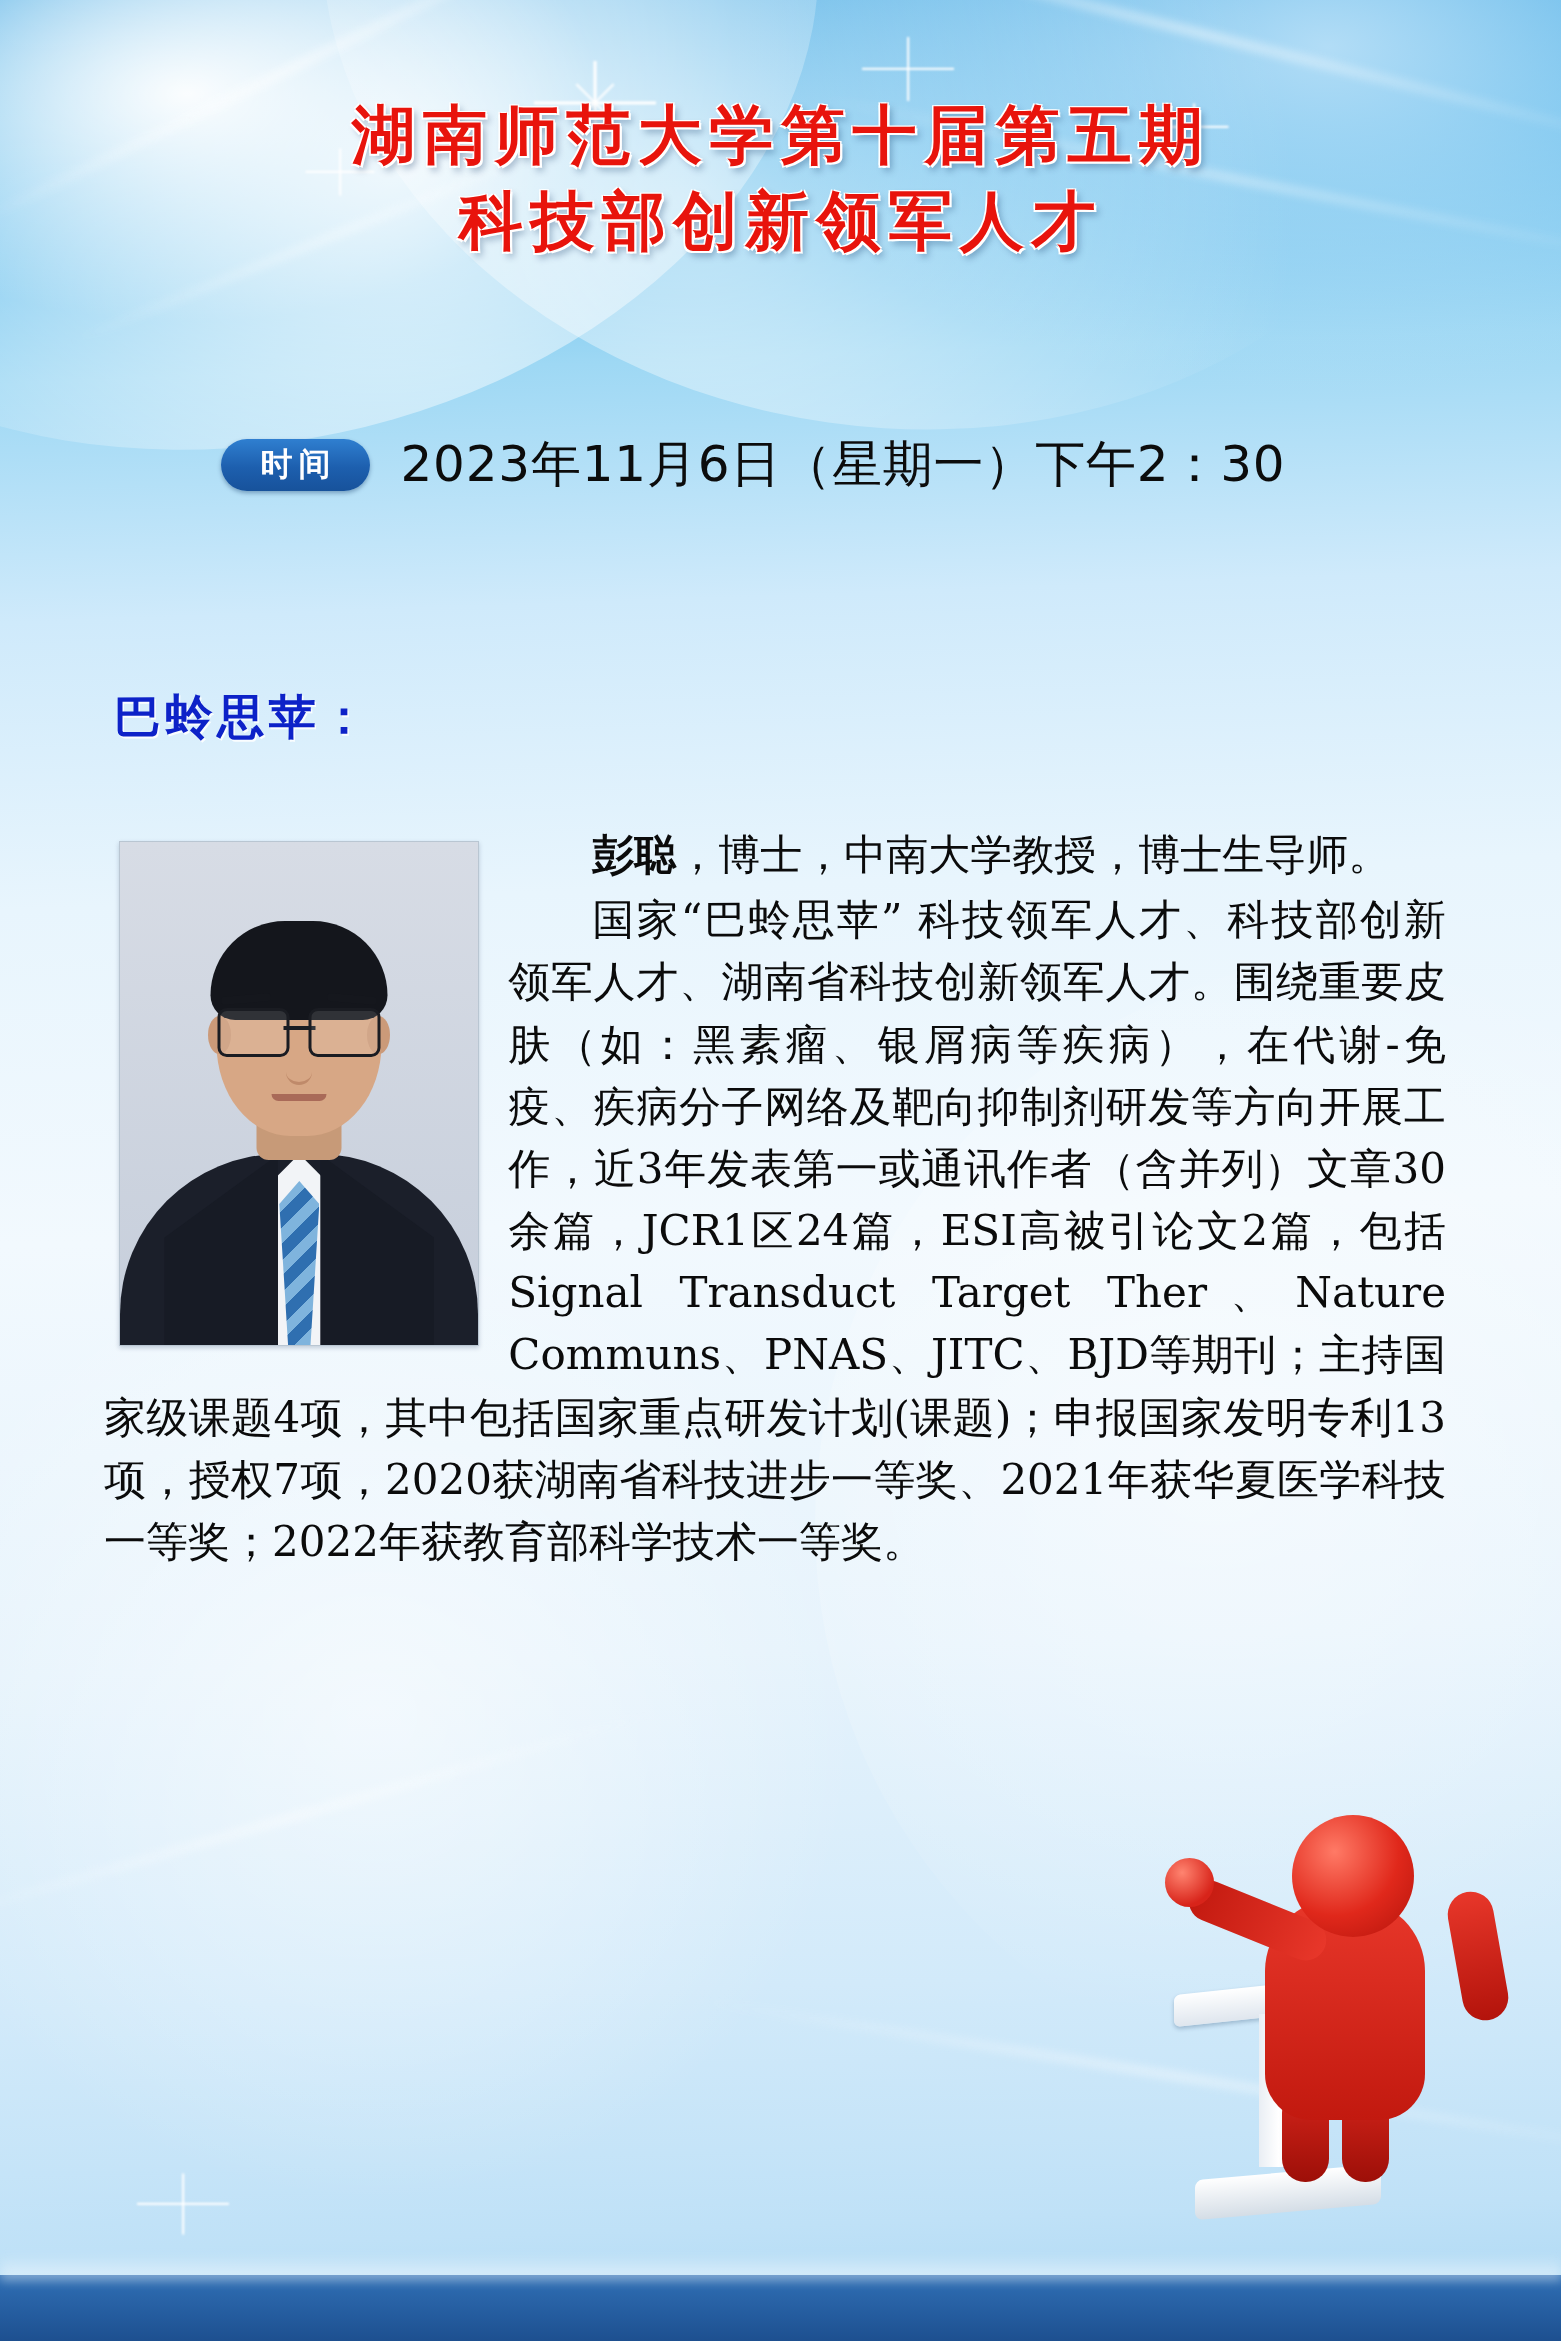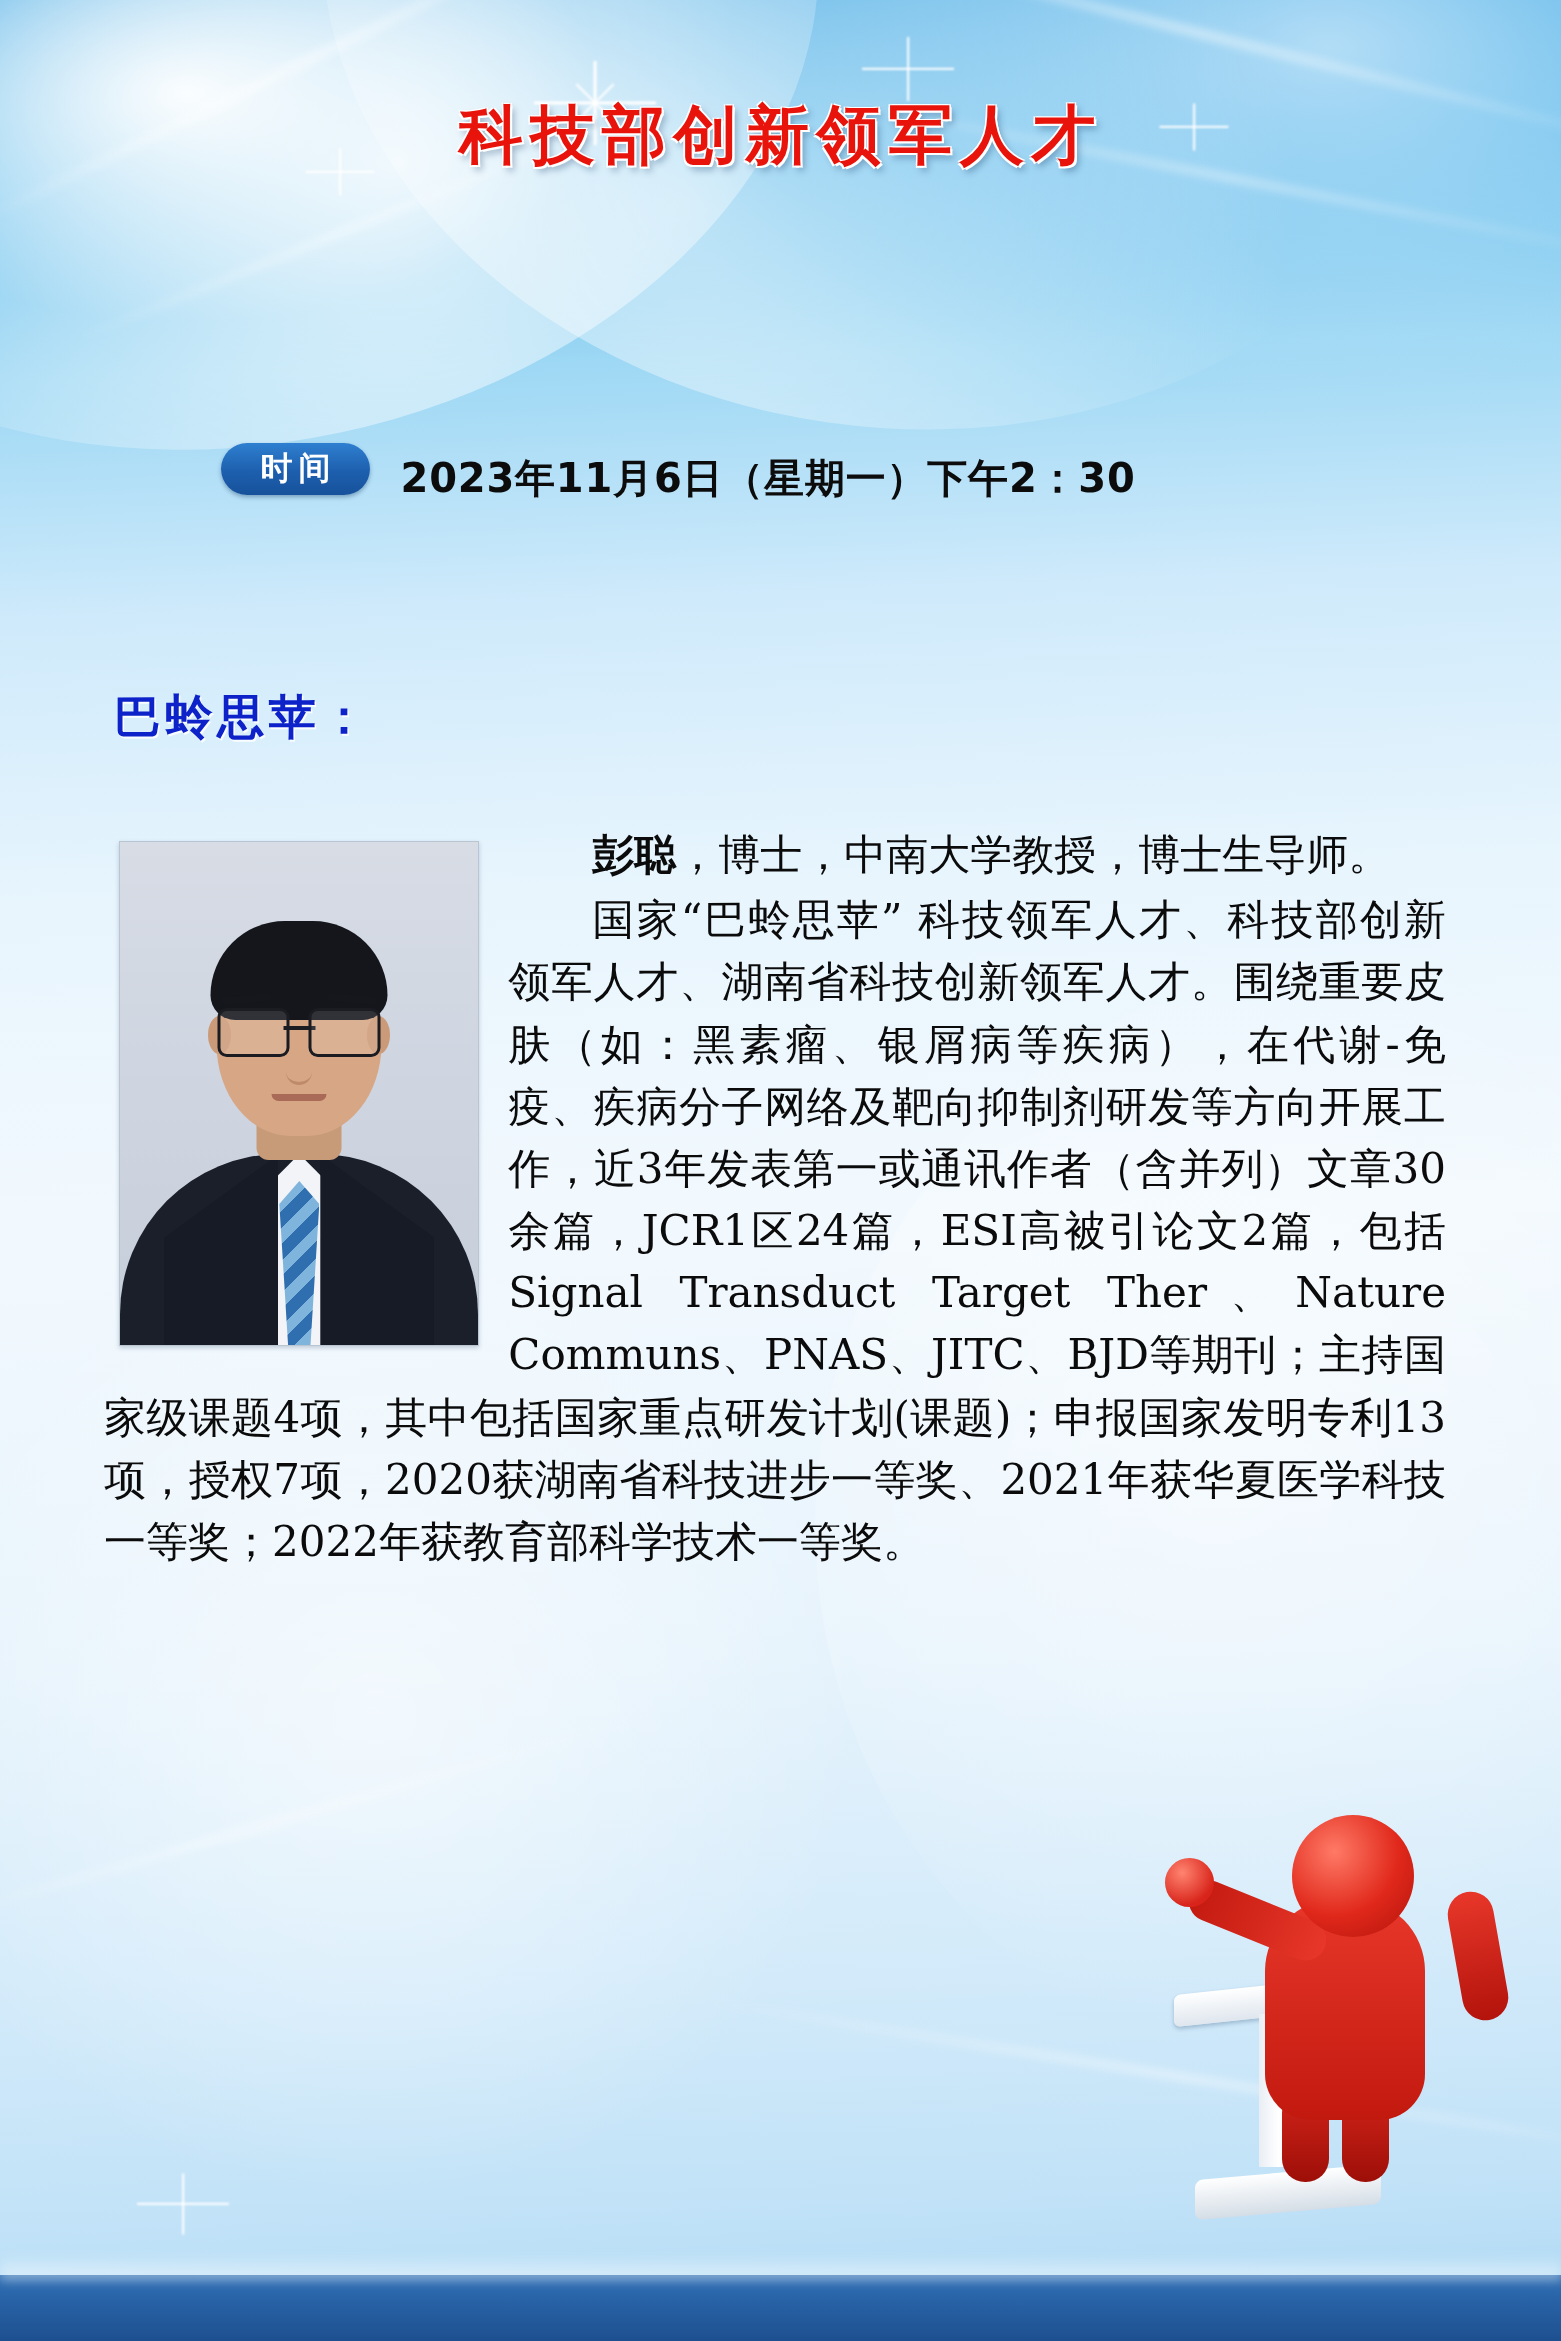--- a/index.html
+++ b/index.html
@@ -123,27 +123,26 @@
     letter-spacing: 6.1px;
     display: flex;
     align-items: center;
     justify-content: center;
     text-indent: 6.1px;
     box-shadow: 0 2.3px 4.6px rgba(0,40,90,0.35);
     font-family: "DejaVu Sans", "Liberation Sans", sans-serif;
   }
   .info-text {
     margin-left: 30.5px;
-    font-size: 40px;
-    font-weight: bold;
+    font-size: 50px;
+    font-weight: normal;
     color: #0c0c0c;
     letter-spacing: 0.8px;
     font-family: "DejaVu Sans", "Liberation Sans", sans-serif;
     white-space: nowrap;
-    margin-top: 20px;
   }
 
   .guest-heading {
     position: absolute;
     left: 114px;
     top: 686px;
     font-size: 47px;
     font-weight: bold;
     color: #0d22c8;
     letter-spacing: 4.6px;
@@ -365,20 +364,21 @@
   <div class="sparkle" style="left:1159px;top:92px;width:69px;height:69px;">
     <i class="h" style="width:69px;height:2.3px;"></i>
     <i class="v" style="width:47px;height:2.3px;"></i>
   </div>
   <div class="sparkle" style="left:137px;top:2158px;width:92px;height:92px;">
     <i class="h" style="width:92px;height:2.3px;"></i>
     <i class="v" style="width:61px;height:2.3px;"></i>
   </div>
 
   <div class="title-block">
+    <div class="title-line">湖南师范大学第十届第五期</div>
     <div class="title-line">科技部创新领军人才</div>
   </div>
 
   <div class="info">
     <div class="info-row">
       <div class="pill">时间</div>
       <div class="info-text">2023年11月6日（星期一）下午2：30</div>
     </div>
   </div>
 

